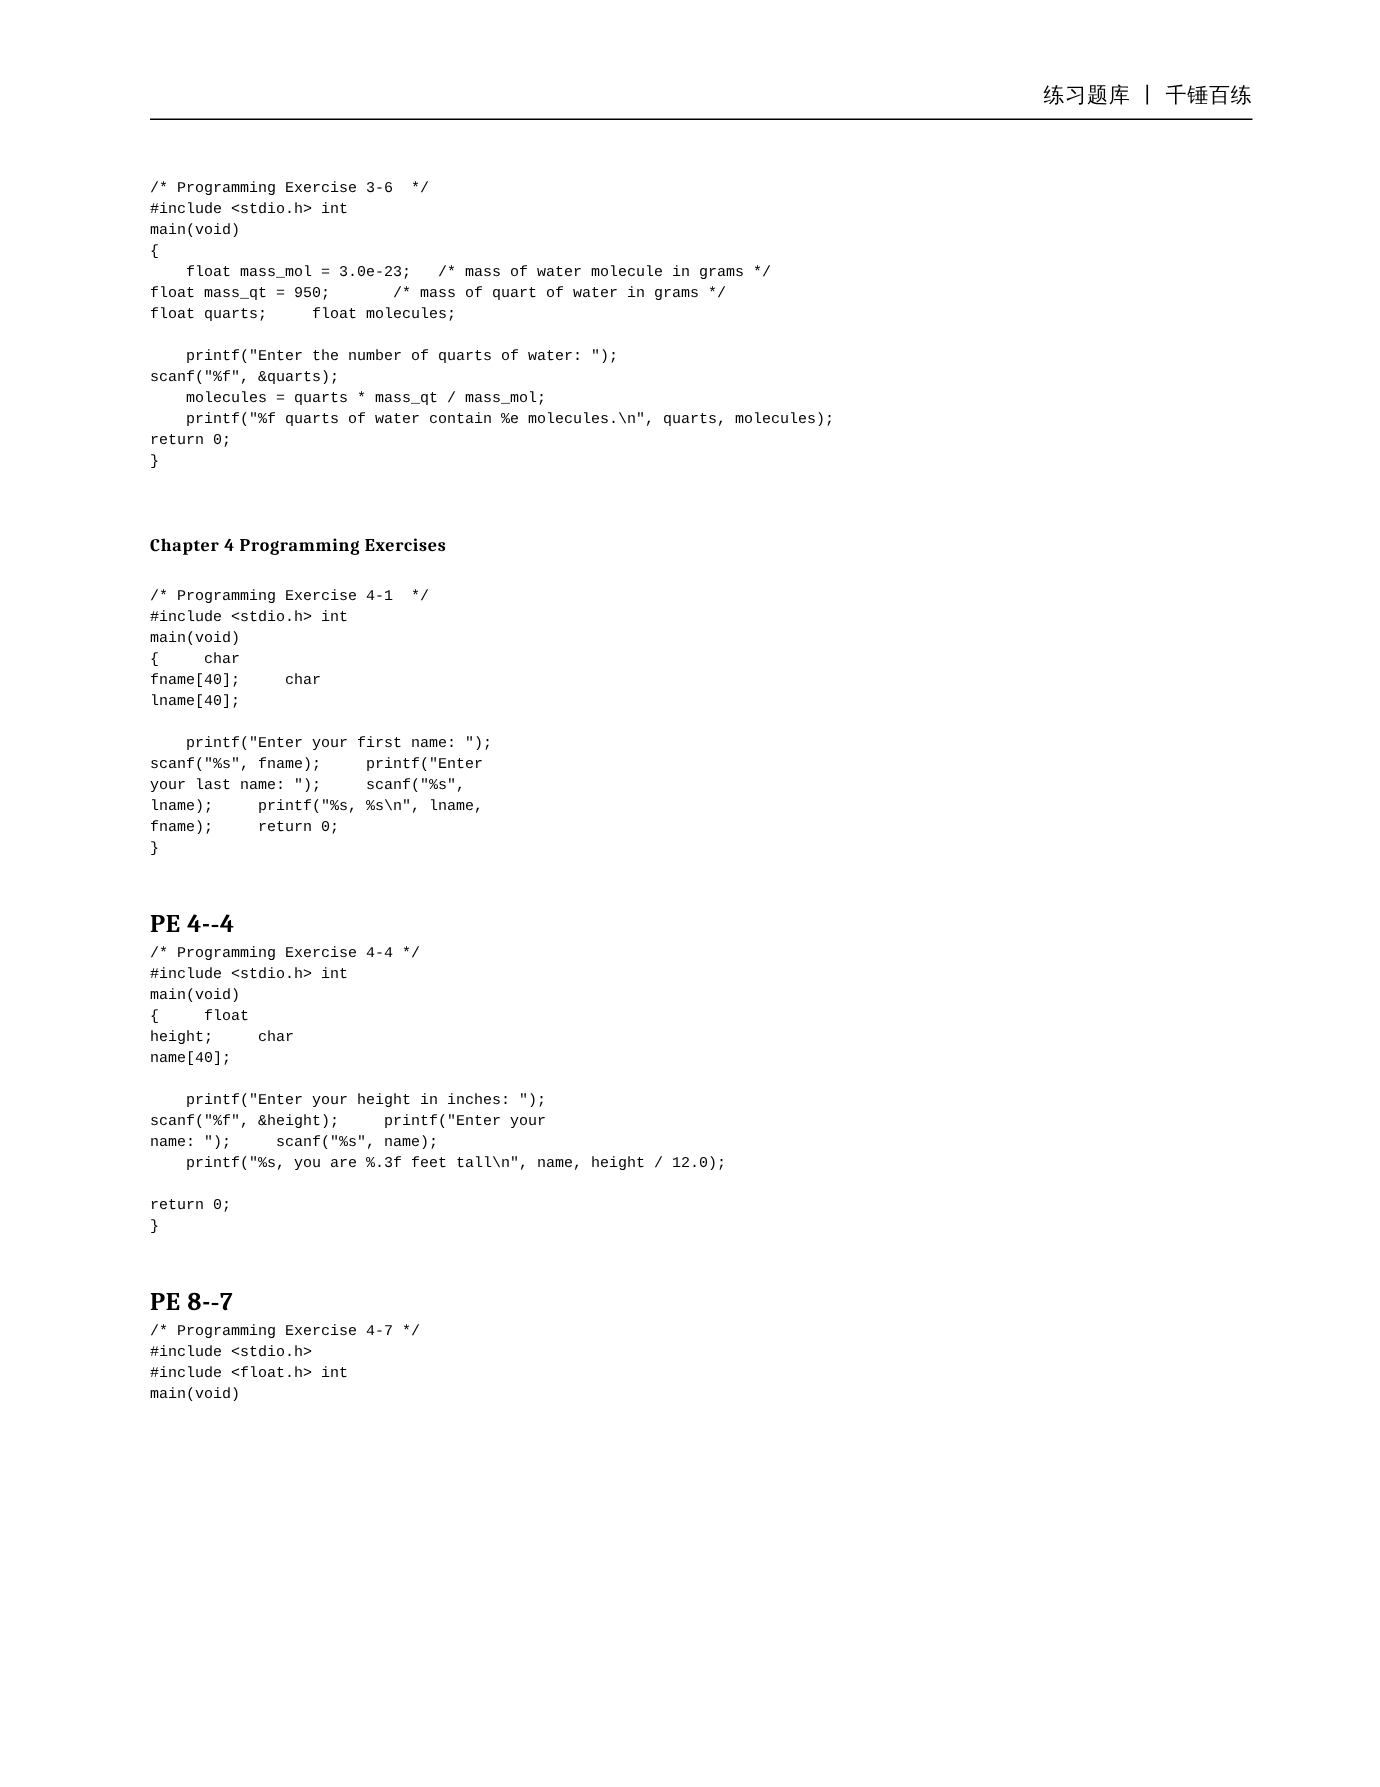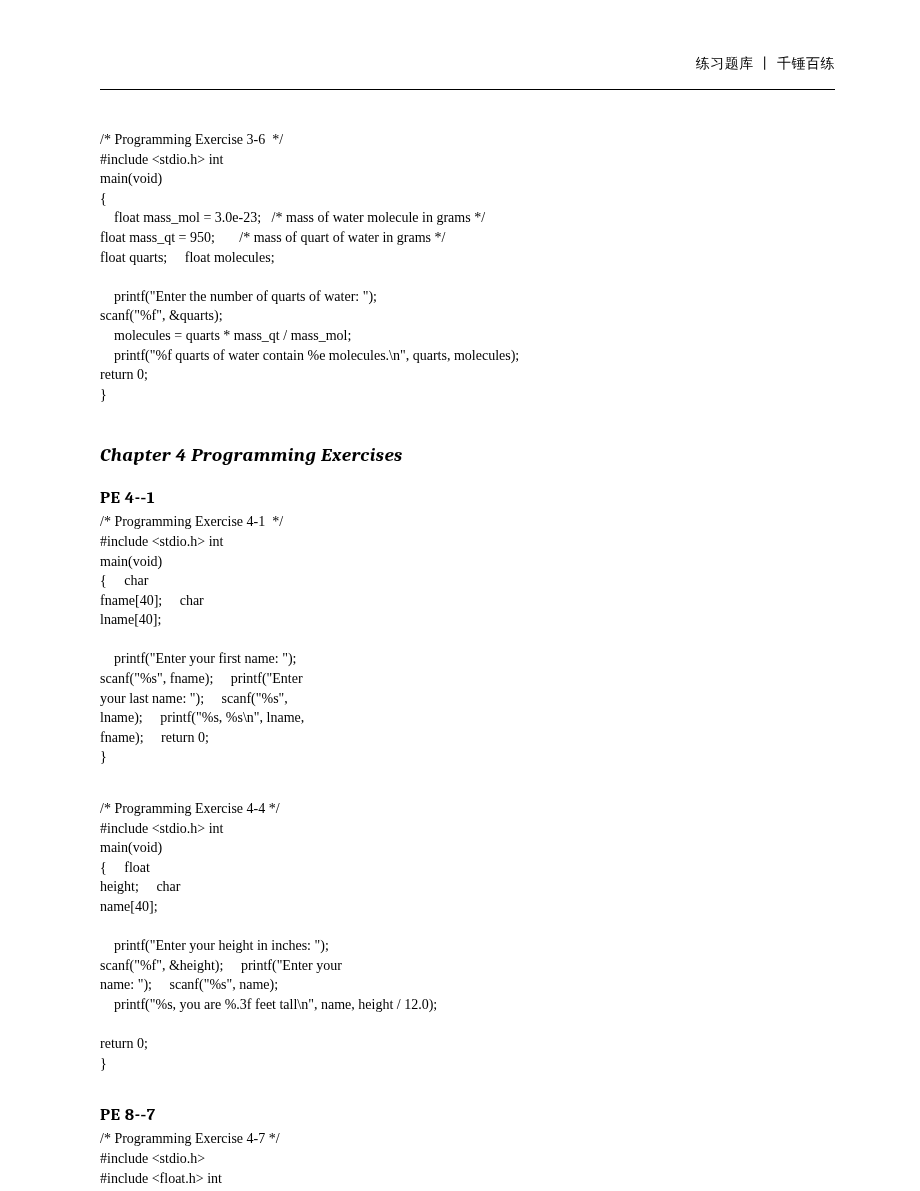--- a/index.html
+++ b/index.html
@@ -13,44 +13,43 @@
   .page {
     width: 920px;
     min-height: 1191px;
     position: relative;
     box-sizing: border-box;
     padding: 55px 85px 0 100px;
   }
   .header {
     text-align: right;
     font-size: 14px;
-    padding-bottom: 16px;
+    padding-bottom: 6px;
     border-bottom: 1px solid #000;
     margin-bottom: 40px;
     font-family: "Microsoft YaHei", Arial, sans-serif;
     letter-spacing: 0.5px;
   }
   .section-title {
     font-family: Cambria, Georgia, "Times New Roman", serif;
     font-size: 17px;
     font-weight: bold;
     margin: 0 0 4px 0;
     letter-spacing: 0.5px;
   }
   .chapter-title {
     font-family: Cambria, Georgia, "Times New Roman", serif;
-    font-size: 19px;
+    font-size: 12px;
     font-weight: bold;
     margin: 40px 0 22px 0;
     letter-spacing: 0.5px;
-    font-style: italic;
   }
   .code {
-    font-family: Liberation Serif, serif;
-    font-size: 14px;
+    font-family: Liberation Mono, monospace;
+    font-size: 10px;
     line-height: 1.4;
     white-space: pre;
     margin: 0 0 32px 0;
   }
 </style>
 </head>
 <body>
 
 <div class="page">
 
@@ -68,35 +67,35 @@
 
     printf("Enter the number of quarts of water: ");
 scanf("%f", &amp;quarts);
     molecules = quarts * mass_qt / mass_mol;
     printf("%f quarts of water contain %e molecules.\n", quarts, molecules);
 return 0;
 }</div>
 
   <div class="chapter-title">Chapter  4   Programming   Exercises</div>
 
-  <div class="section-title">PE   4-‐1</div>
   <div class="code">/* Programming Exercise 4-1  */
 #include &lt;stdio.h&gt; int
 main(void)
 {     char
 fname[40];     char
 lname[40];
 
     printf("Enter your first name: ");
 scanf("%s", fname);     printf("Enter
 your last name: ");     scanf("%s",
 lname);     printf("%s, %s\n", lname,
 fname);     return 0;
 }</div>
 
+  <div class="section-title">PE   4-‐4</div>
   <div class="code">/* Programming Exercise 4-4 */
 #include &lt;stdio.h&gt; int
 main(void)
 {     float
 height;     char
 name[40];
 
     printf("Enter your height in inches: ");
 scanf("%f", &amp;height);     printf("Enter your
 name: ");     scanf("%s", name);

